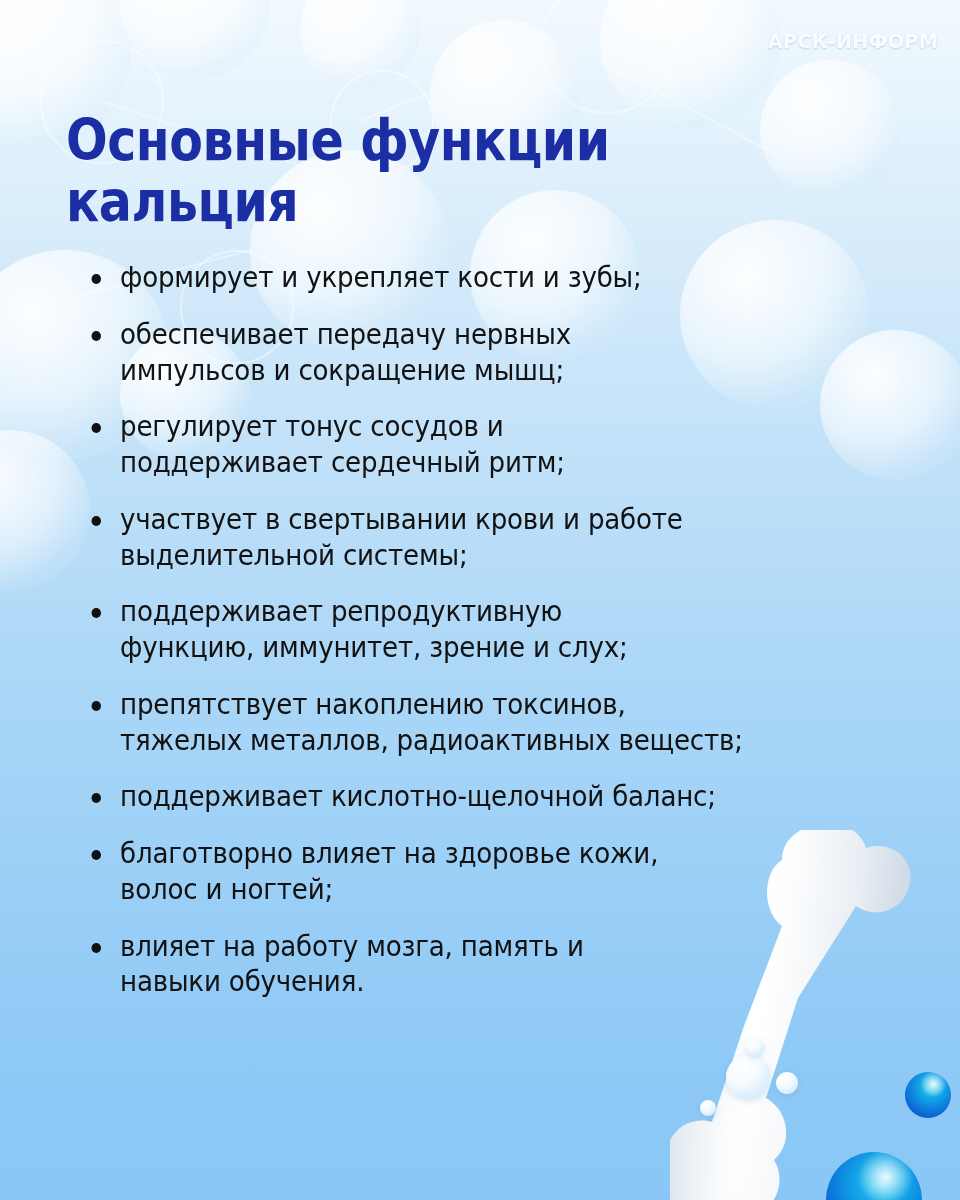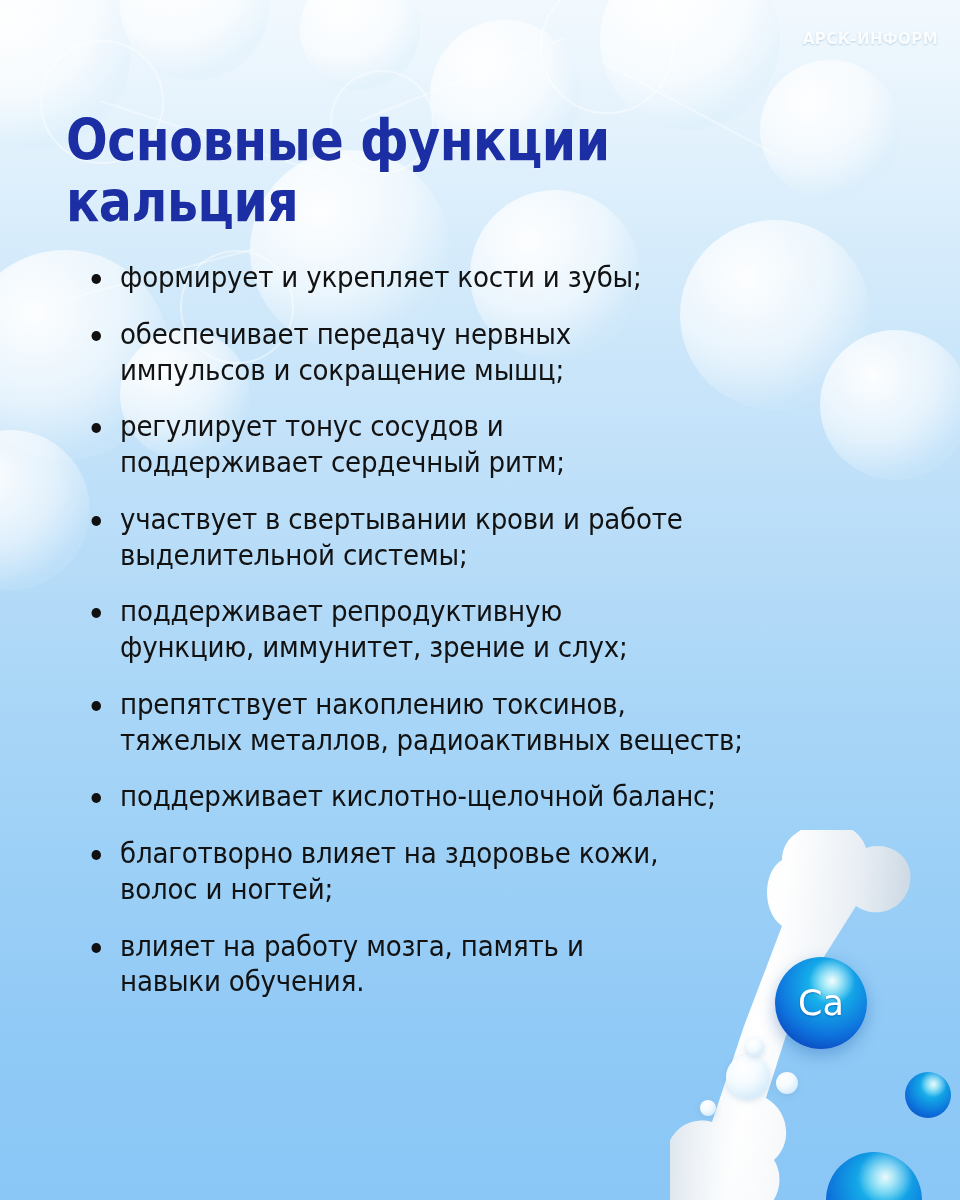--- a/index.html
+++ b/index.html
@@ -57,21 +57,21 @@
     transform-origin: left center;
     pointer-events: none;
   }
 
   
   #watermark {
     position: absolute;
     top: 30px;
     right: 22px;
     font-family: "DejaVu Sans", sans-serif;
-    font-size: 15px;
+    font-size: 19px;
     font-weight: 700;
     letter-spacing: 0.4px;
     color: rgba(255,255,255,0.92);
     text-shadow: 0 1px 2px rgba(140,180,210,0.55);
     z-index: 40;
     white-space: nowrap;
   }
 
   
   #title {
@@ -301,20 +301,17 @@
              L 112 96
              C 92 82, 92 42, 112 30
              C 112 18, 118 8, 128 2 Z" fill="url(#boneShade)"></path>
   </svg>
 
   <div class="pearl" style="left:726px; top:1055px; width:44px; height:44px;"></div>
   <div class="pearl" style="left:776px; top:1072px; width:22px; height:22px;"></div>
   <div class="pearl" style="left:746px; top:1038px; width:18px; height:18px;"></div>
   <div class="pearl" style="left:700px; top:1100px; width:16px; height:16px;"></div>
 
-  <div id="ca-sphere">
-    <span class="lbl">Ca</span>
-  </div>
 
   <div class="small-sphere" style="left:905px; top:1072px; width:46px; height:46px;"></div>
   <div class="small-sphere" style="left:826px; top:1152px; width:96px; height:96px;"></div>
 
 </div>
 
 </body></html>

